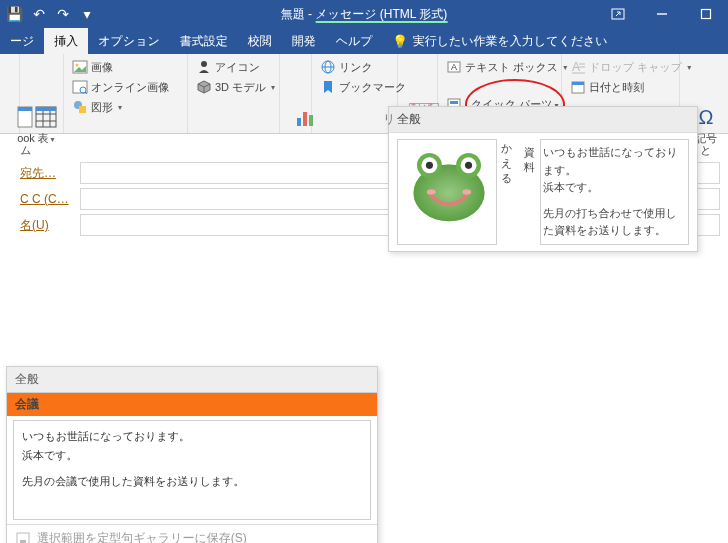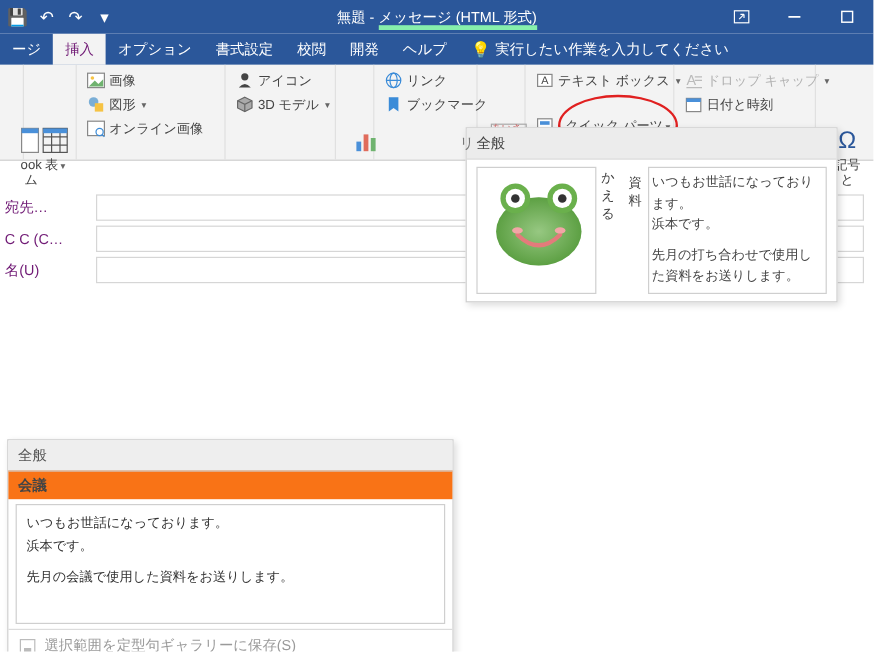--- a/index.html
+++ b/index.html
@@ -3,47 +3,47 @@
 <meta charset="utf-8">
 <style>
   * { box-sizing: border-box; margin: 0; padding: 0; }
   body { font-family: "Yu Gothic UI", "Meiryo UI", sans-serif; font-size: 12px; color: #333; background: #fff; width: 728px; height: 543px; overflow: hidden; position: relative; }
   
   
   .titlebar { background: #2b579a; color: #fff; height: 28px; display: flex; align-items: center; position: relative; }
   .qat { display: flex; align-items: center; gap: 6px; padding-left: 6px; }
   .qat-icon { width: 18px; height: 18px; display: flex; align-items: center; justify-content: center; color: #fff; font-size: 14px; }
   .title-text { position: absolute; left: 50%; transform: translateX(-50%); color: #fff; font-size: 12px; }
-  .title-annot { border-bottom: 4px solid #86efac; padding-bottom: 0px; }
+  .title-annot { border-bottom: 2px solid #86efac; padding-bottom: 0px; }
   .win-controls { position: absolute; right: 0; top: 0; display: flex; }
   .win-btn { width: 44px; height: 28px; display: flex; align-items: center; justify-content: center; color: #fff; font-size: 14px; }
   .win-btn svg { stroke: #fff; }
 
   
   .tabs { background: #2b579a; height: 26px; display: flex; align-items: center; color: #fff; font-size: 12px; }
   .tab { padding: 5px 10px; height: 26px; display: flex; align-items: center; gap: 4px; }
-  .tab.active { background: #f3f3f3; color: #701a75; }
+  .tab.active { background: #f3f3f3; color: #000000; }
   .tab .bulb { font-size: 13px; }
 
   
   .ribbon { height: 80px; background: #f3f3f3; border-bottom: 1px solid #d0d0d0; display: flex; position: relative; }
   .group { border-right: 1px solid #e0e0e0; padding: 4px 6px; display: flex; flex-direction: column; justify-content: flex-start; gap: 2px; font-size: 11px; color: #444; }
   .big-btn { display: flex; flex-direction: column; align-items: center; justify-content: center; gap: 1px; padding: 2px 4px; min-width: 40px; margin-top: 43px; }
   .big-btn .icn { width: 28px; height: 28px; display: flex; align-items: center; justify-content: center; }
   .big-btn .lbl { font-size: 11px; text-align: center; line-height: 1.1; }
   .small-row { display: flex; align-items: center; gap: 3px; padding: 1px 2px; white-space: nowrap; }
   .small-row .icn { width: 16px; height: 16px; display: flex; align-items: center; justify-content: center; }
   .drop-caret::after { content: "▾"; font-size: 8px; margin-left: 2px; color: #666; }
   .disabled { color: #b0b0b0; }
   .hilite-oval { border: 2px solid #e02020; border-radius: 50%; padding: 16px 4px; }
 
   
   .compose { position: absolute; top: 160px; left: 0; right: 0; }
   .fld-row { display: flex; align-items: center; height: 26px; }
-  .fld-label { width: 80px; padding-left: 4px; color: #701a75; font-size: 12px; }
+  .fld-label { width: 80px; padding-left: 20px; color: #a16207; font-size: 12px; text-decoration: underline; }
   .fld-box { flex: 1; margin-right: 8px; border: 1px solid #d6d6d6; background: #fff; height: 22px; }
 
   
   .qp-popup { position: absolute; left: 388px; top: 106px; width: 310px; background: #fff; border: 1px solid #cfcfcf; box-shadow: 2px 2px 6px rgba(0,0,0,0.15); }
   .qp-header { background: #ececec; padding: 4px 8px; font-size: 12px; color: #444; border-bottom: 1px solid #dcdcdc; }
   .qp-body { padding: 6px 8px; display: flex; flex-direction: row; gap: 4px; font-size: 11px; color: #444; }
   .qp-entry-title { font-size: 11px; text-align: left; padding: 2px 0; }
   .qp-preview { border: 1px solid #cfcfcf; padding: 6px; background: #fff; }
   .frog { width: 90px; height: 80px; margin: 2px auto 2px 4px; }
   .qp-text-prev { font-size: 11px; line-height: 1.6; padding: 4px 2px; }
@@ -160,38 +160,38 @@
     <div class="small-row">
       <span class="icn">
           <svg width="16" height="16">
             <rect x="1" y="2" width="14" height="12" fill="#fff" stroke="#888"></rect>
             <circle cx="5" cy="6" r="1.5" fill="#f6c344"></circle>
             <polyline points="2,13 7,8 10,11 14,7 14,13" fill="#6fb36f" stroke="none"></polyline>
           </svg>
         </span>
       <span>画像</span>
     </div>
-    <div class="small-row drop-caret">
-      <span class="icn">
-          <svg width="16" height="16">
-            <circle cx="6" cy="6" r="4" fill="#7aaed6"></circle>
-            <rect x="7" y="7" width="7" height="7" fill="#f6c344"></rect>
-          </svg>
-        </span>
-      <span>図形</span>
-    </div>
     <div class="small-row">
       <span class="icn">
           <svg width="16" height="16">
             <rect x="1" y="2" width="14" height="12" fill="#fff" stroke="#888"></rect>
             <circle cx="11" cy="11" r="3" fill="none" stroke="#3a8bd8"></circle>
             <line x1="13" y1="13" x2="15" y2="15" stroke="#3a8bd8"></line>
           </svg>
         </span>
       <span>オンライン画像</span>
+    </div>
+    <div class="small-row drop-caret">
+      <span class="icn">
+          <svg width="16" height="16">
+            <circle cx="6" cy="6" r="4" fill="#7aaed6"></circle>
+            <rect x="7" y="7" width="7" height="7" fill="#f6c344"></rect>
+          </svg>
+        </span>
+      <span>図形</span>
     </div>
   </div>
   <div class="group" style="width:92px">
     <div class="small-row">
       <span class="icn">
           <svg width="16" height="16">
             <circle cx="8" cy="5" r="3" fill="#444"></circle>
             <path d="M3 14 Q8 8 13 14" fill="#444"></path>
           </svg>
         </span>

